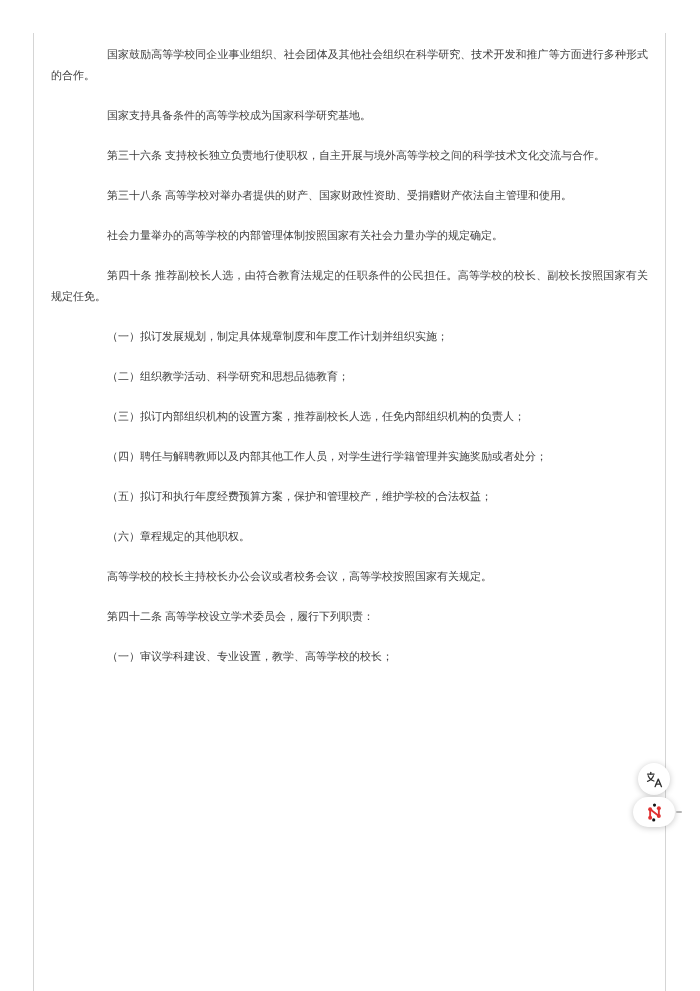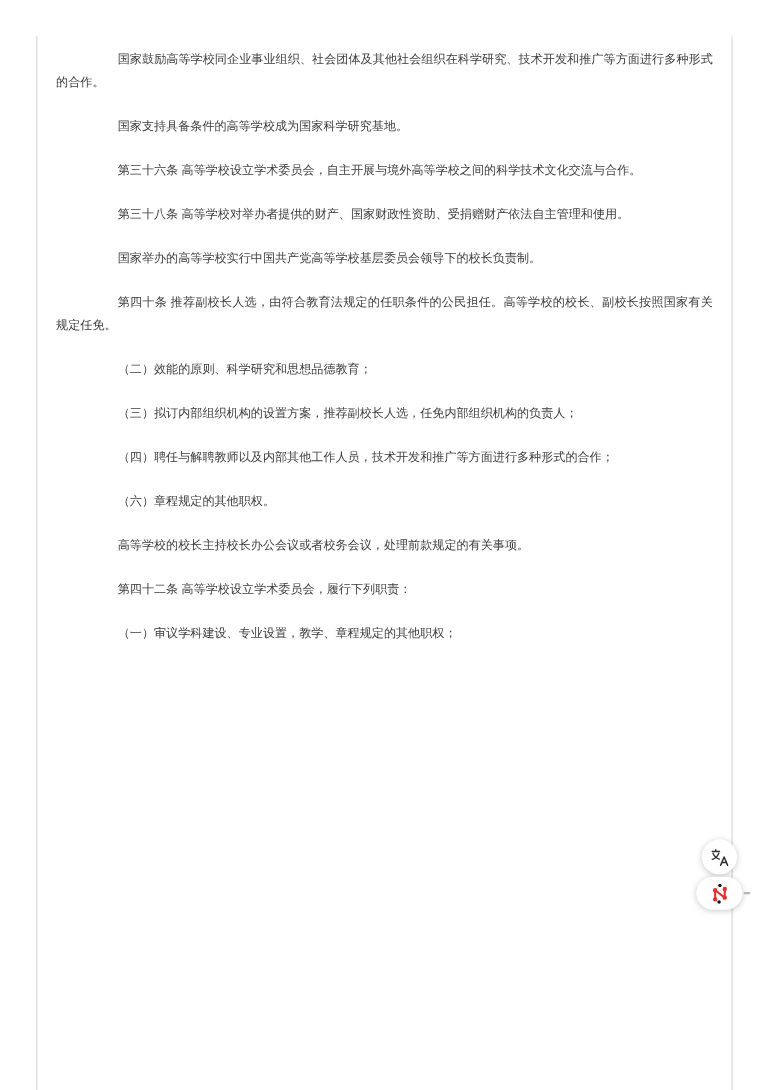--- a/index.html
+++ b/index.html
@@ -62,31 +62,33 @@
 </style>
 </head>
 <body>
 
 <div class="page">
 
   <div class="panel">
     <div id="doc">
         <p class="para">国家鼓励高等学校同企业事业组织、社会团体及其他社会组织在科学研究、技术开发和推广等方面进行多种形式的合作。</p>
         <p class="para">国家支持具备条件的高等学校成为国家科学研究基地。</p>
-        <p class="para">第三十六条 高等学校设立学术委员会，自主开展与境外高等学校之间的科学技术文化交流与合作。</p>
+        <p class="para">第三十六条 支持校长独立负责地行使职权，自主开展与境外高等学校之间的科学技术文化交流与合作。</p>
         <p class="para">第三十八条 高等学校对举办者提供的财产、国家财政性资助、受捐赠财产依法自主管理和使用。</p>
-        <p class="para">国家举办的高等学校实行中国共产党高等学校基层委员会领导下的校长负责制。</p>
+        <p class="para">社会力量举办的高等学校的内部管理体制按照国家有关社会力量办学的规定确定。</p>
         <p class="para">第四十条 推荐副校长人选，由符合教育法规定的任职条件的公民担任。高等学校的校长、副校长按照国家有关规定任免。</p>
-        <p class="para">（二）效能的原则、科学研究和思想品德教育；</p>
+        <p class="para">（一）拟订发展规划，制定具体规章制度和年度工作计划并组织实施；</p>
+        <p class="para">（二）组织教学活动、科学研究和思想品德教育；</p>
         <p class="para">（三）拟订内部组织机构的设置方案，推荐副校长人选，任免内部组织机构的负责人；</p>
-        <p class="para">（四）聘任与解聘教师以及内部其他工作人员，技术开发和推广等方面进行多种形式的合作；</p>
+        <p class="para">（四）聘任与解聘教师以及内部其他工作人员，对学生进行学籍管理并实施奖励或者处分；</p>
+        <p class="para">（五）拟订和执行年度经费预算方案，保护和管理校产，维护学校的合法权益；</p>
         <p class="para">（六）章程规定的其他职权。</p>
-        <p class="para">高等学校的校长主持校长办公会议或者校务会议，处理前款规定的有关事项。</p>
+        <p class="para">高等学校的校长主持校长办公会议或者校务会议，高等学校按照国家有关规定。</p>
         <p class="para">第四十二条 高等学校设立学术委员会，履行下列职责：</p>
-        <p class="para">（一）审议学科建设、专业设置，教学、章程规定的其他职权；</p>
+        <p class="para">（一）审议学科建设、专业设置，教学、高等学校的校长；</p>
       </div>
   </div>
 
   <div class="fab fab-translate" title="">
     <span>
       <svg viewBox="0 0 18 18" width="17" height="17">
         <g stroke="#2f2f2f" stroke-width="1.3" fill="none" stroke-linecap="round">
           <path d="M5 1.4 L5 3.2"></path>
           <path d="M1.6 3.3 L8.6 3.3"></path>
           <path d="M2.3 5 C3.5 7.9 5.9 9.9 8.4 10.6"></path>

